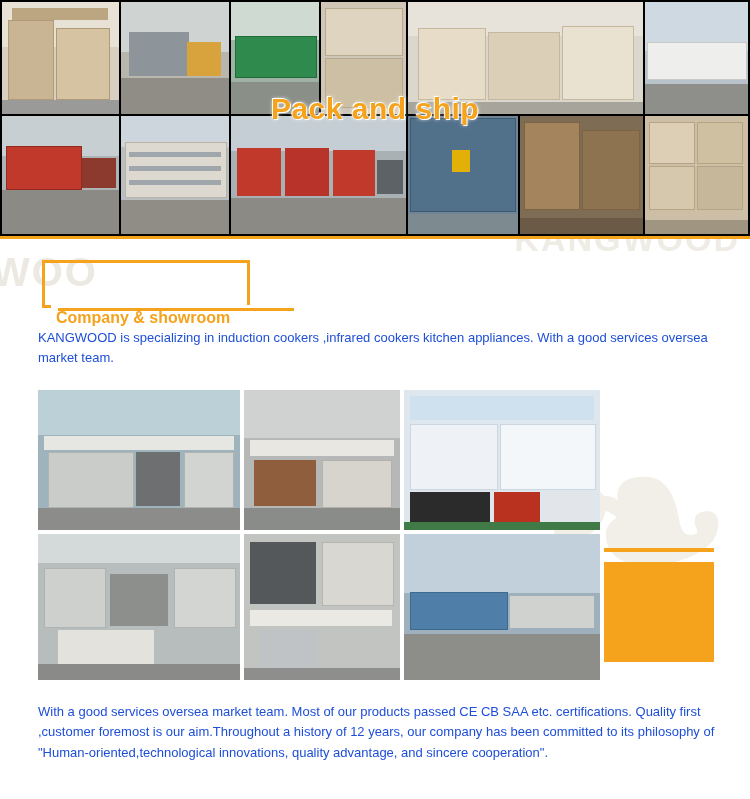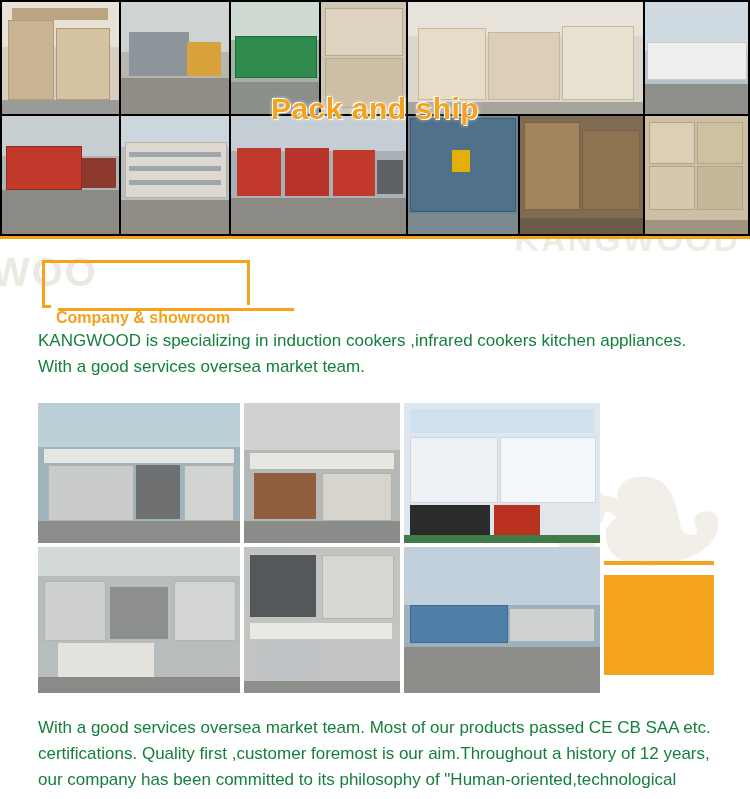--- a/index.html
+++ b/index.html
@@ -128,23 +128,23 @@
     width: 236px;
     height: 3px;
     background: #f5a21c;
     z-index: 2;
   }
 
   
   .para {
     position: relative;
     margin: 20px 27px 0 38px;
-    font-size: 17px;
+    font-size: 13px;
     line-height: 1.55;
-    color: #15803d;
+    color: #1d4ed8;
     z-index: 2;
   }
   .para-bottom {
     margin-top: 14px;
   }
 
   
   .company-collage {
     position: relative;
     margin: 14px 0 0 38px;

